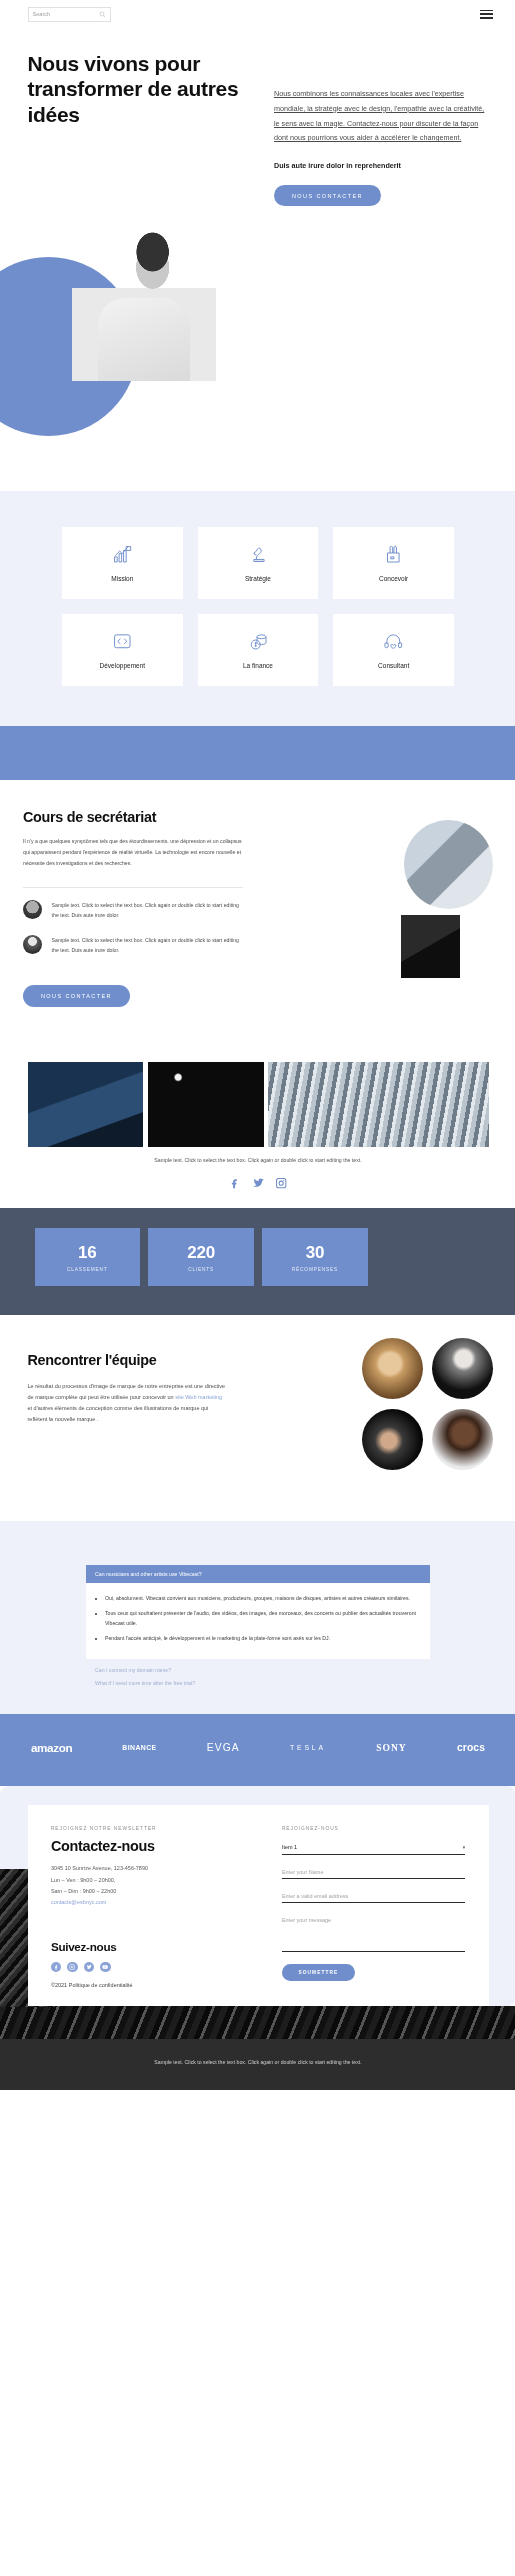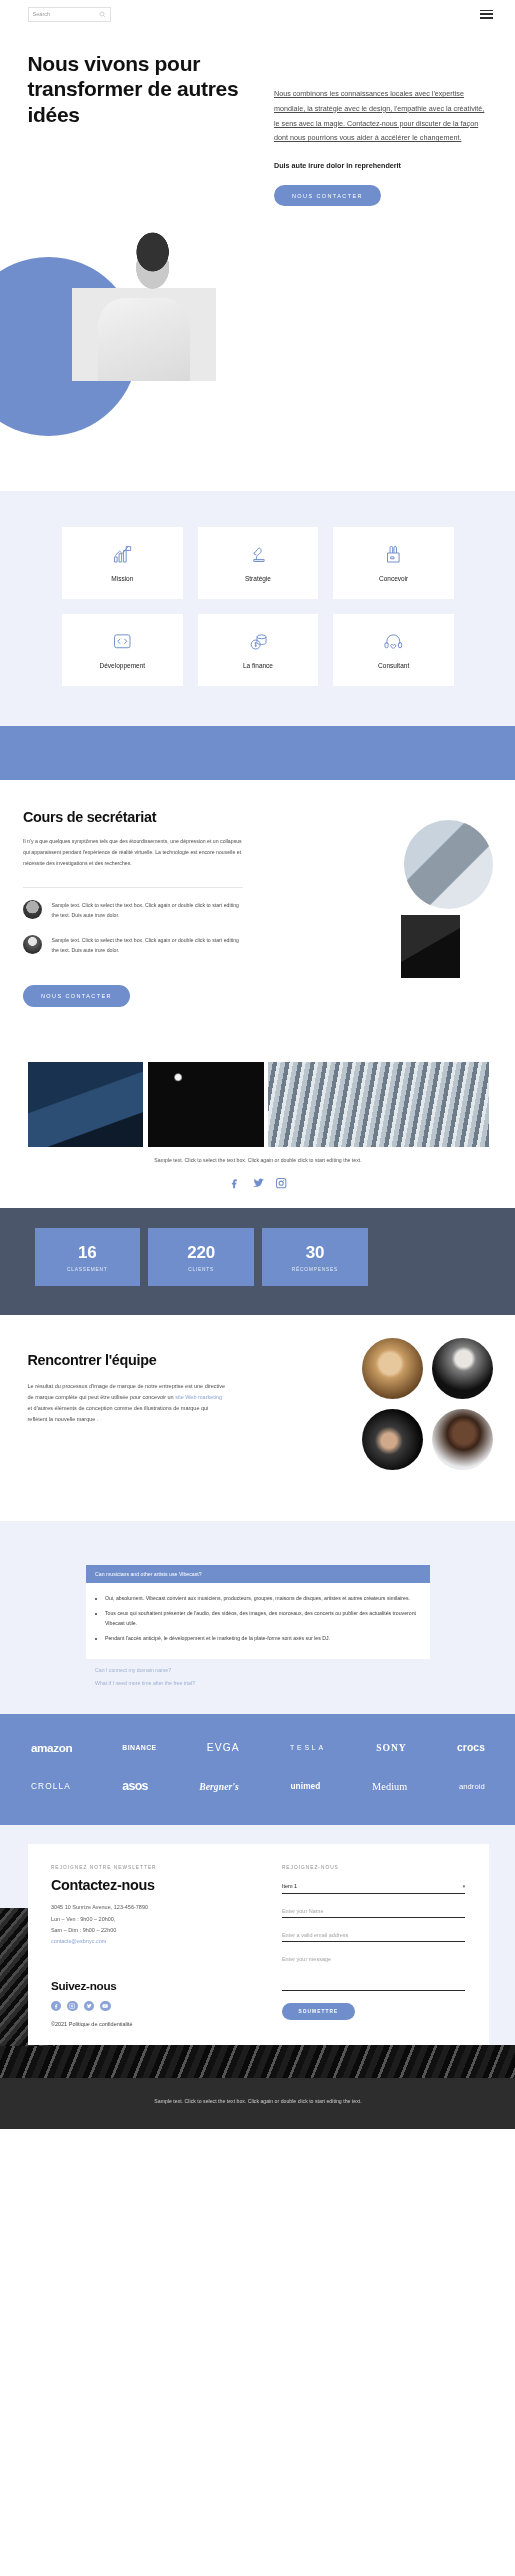--- a/index.html
+++ b/index.html
@@ -147,21 +147,21 @@
   .b-sony { font-size:9.6px; letter-spacing:1px; font-family:"Liberation Serif", serif; }
   .b-crocs { font-size:10.3px; }
   .b-crolla { font-size:8.3px; letter-spacing:1.1px; font-weight:400; }
   .b-asos { font-size:12.4px; letter-spacing:-0.7px; }
   .b-bergners { font-size:9.6px; font-style:italic; font-family:"Liberation Serif", serif; }
   .b-unimed { font-size:8.3px; }
   .b-medium { font-size:10.3px; font-weight:400; font-family:"Liberation Serif", serif; }
   .b-android { font-size:7.6px; font-weight:400; }
 
   
-  .contact { position:relative; background:#eef1f9; padding:19px 0 0; min-height:206px; }
+  .contact { position:relative; background:#eef1f9; padding:19px 0 0; min-height:206px;border-radius:9px; }
   .contact-bg-l {
     position:absolute; left:0; top:83px; width:55px; height:138px;
     background:repeating-linear-gradient(130deg,#2b2b2b 0 4.1px,#0c0c0c 4.1px 8.3px,#4a4a4a 8.3px 11px);
   }
   .contact-card { position:relative; width:461px; margin:0 auto; background:#fff; display:flex; padding:20.6px 23.4px 18px; }
   .cc-left { width:206px; }
   .eyebrow { font-size:4.8px; letter-spacing:1px; color:#8e8e8e; }
   .cc-left h2 { font-size:14.4px; font-weight:700; margin-top:6.9px; letter-spacing:-0.3px; color:#111; }
   .cc-addr { margin-top:9.6px; font-size:5.5px; line-height:2.05; color:#5a5a5a; }
   .cc-mail { color:#8ba3d6; }
@@ -371,28 +371,20 @@
 
   <section class="brands">
     <div class="brand-row">
       <span class="brand b-amazon">amazon</span>
       <span class="brand b-binance">BINANCE</span>
       <span class="brand b-evga">EVGA</span>
       <span class="brand b-tesla">TESLA</span>
       <span class="brand b-sony">SONY</span>
       <span class="brand b-crocs">crocs</span>
     </div>
-    <div class="brand-row">
-      <span class="brand b-crolla">CROLLA</span>
-      <span class="brand b-asos">asos</span>
-      <span class="brand b-bergners">Bergner's</span>
-      <span class="brand b-unimed">unimed</span>
-      <span class="brand b-medium">Medium</span>
-      <span class="brand b-android">android</span>
-    </div>
   </section>
 
   <section class="contact">
     <div class="contact-bg-l"></div>
     <div class="contact-card">
       <div class="cc-left">
         <div class="eyebrow">REJOIGNEZ NOTRE NEWSLETTER</div>
         <h2>Contactez-nous</h2>
         <div class="cc-addr">
           <div>3045 10 Sunrize Avenue, 123-456-7890</div>

